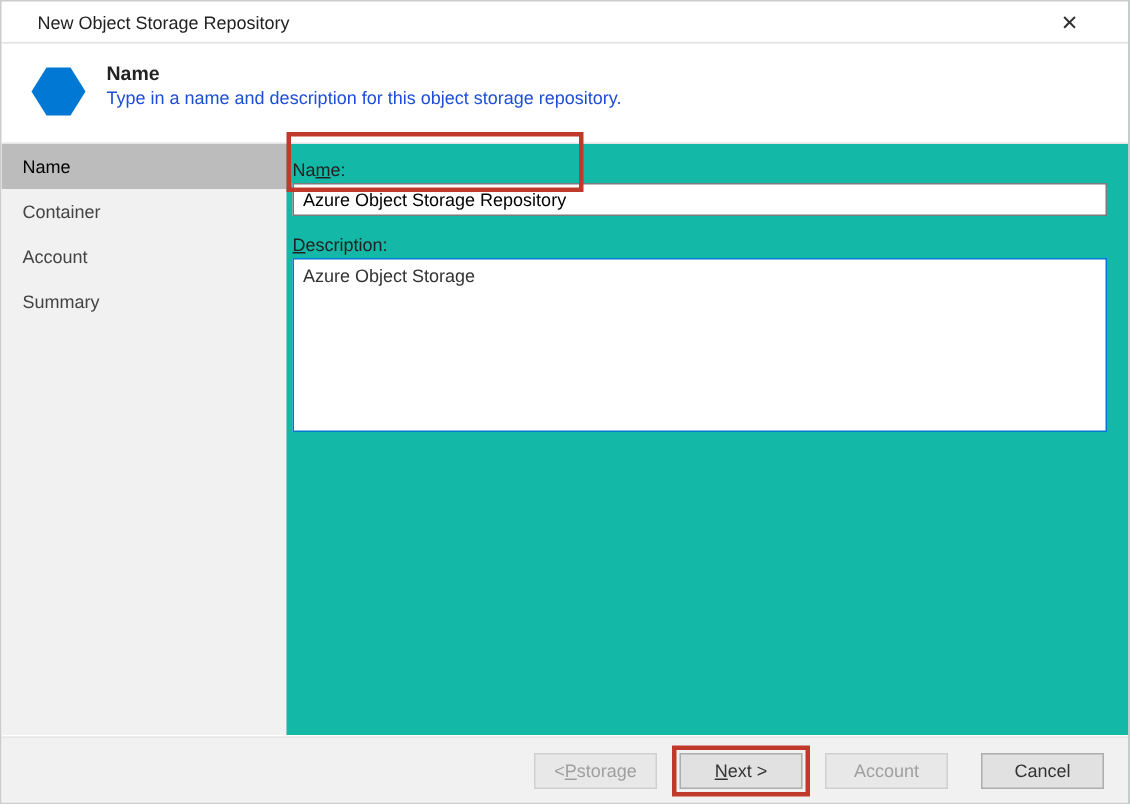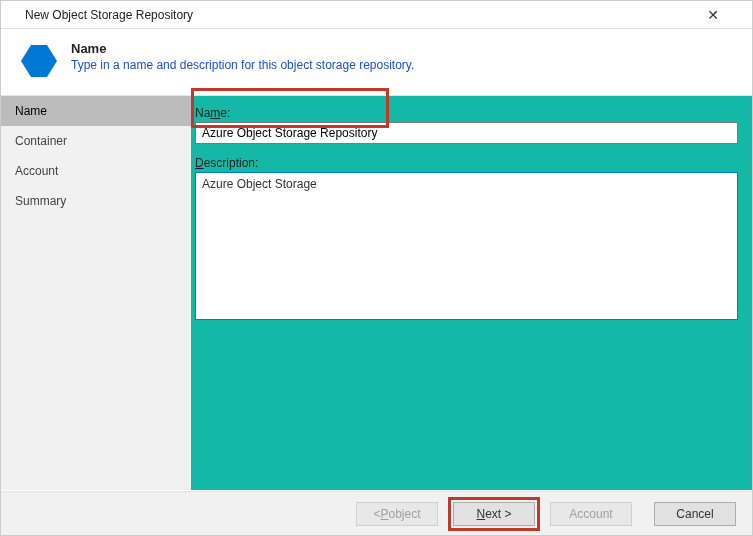--- a/index.html
+++ b/index.html
@@ -13,21 +13,21 @@
     .header-title { font-weight: bold; color: #222; font-size: 13px; }
     .header-sub { color: #1d4ed8; margin-top: 2px; text-align: right; }
     .body { display: flex; height: 395px; background: #f1f1f1; border-top: 1px solid #e5e5e5; }
     .sidebar { width: 190px; background: #f1f1f1; padding-top: 0; }
     .side-item { padding: 8px 14px; color: #444; cursor: pointer; }
     .side-item.selected { background: #bcbcbc; color: #000; }
     .main { flex: 1; padding: 10px 14px 0 4px; background: #14b8a6; }
     .field-label { color: #222; margin-bottom: 2px; }
     .underline { text-decoration: underline; }
     .text-input { width: 100%; height: 22px; padding: 0 6px; border: 1px solid #7a7a7a; background: #fff; color: #000; outline: none; }
-    .textarea { width: 100%; height: 148px; padding: 4px 6px; border: 1px solid #0078d4; background: #fff; color: #333; resize: none; outline: none; font-family: inherit; }
+    .textarea { width: 100%; height: 116px; padding: 4px 6px; border: 1px solid #0078d4; background: #fff; color: #333; resize: none; outline: none; font-family: inherit; }
     .name-group { position: relative; margin-bottom: 12px; }
     .red-box-name { position: absolute; border: 3px solid #c0392b; top: -18px; left: -4px; width: 198px; height: 40px; pointer-events: none; }
     .footer { position: absolute; bottom: 0; left: 0; right: 0; height: 44px; background: #f1f1f1; display: flex; align-items: center; justify-content: flex-end; gap: 10px; padding-right: 16px; border-top: 1px solid #e5e5e5; }
     .btn { width: 82px; height: 24px; border: 1px solid #adadad; background: #e1e1e1; color: #333; cursor: pointer; display: inline-flex; align-items: center; justify-content: center; }
     .btn.disabled { color: #a0a0a0; background: #e8e8e8; border: 1px solid #d0d0d0; cursor: default; }
     .btn.cancel { margin-left: 12px; }
     .red-box-next { border: 3px solid #c0392b; padding: 2px; }
   </style>
 </head>
 <body>
@@ -66,21 +66,21 @@
       <div class="field-label"><span class="underline">D</span><span>escription:</span></div>
       <textarea class="textarea" style="">Azure Object Storage</textarea>
     </div>
   </div>
 </div>
 
 <div class="footer">
   <button class="btn disabled">
       <span>&lt; </span>
       <span class="underline">P</span>
-      <span>object</span>
+      <span>storage</span>
     </button>
   <span class="red-box-next">
     <button class="btn">
         <span class="underline">N</span>
         <span>ext &gt;</span>
       </button>
   </span>
   <button class="btn disabled">
       <span>Account</span>
     </button>

